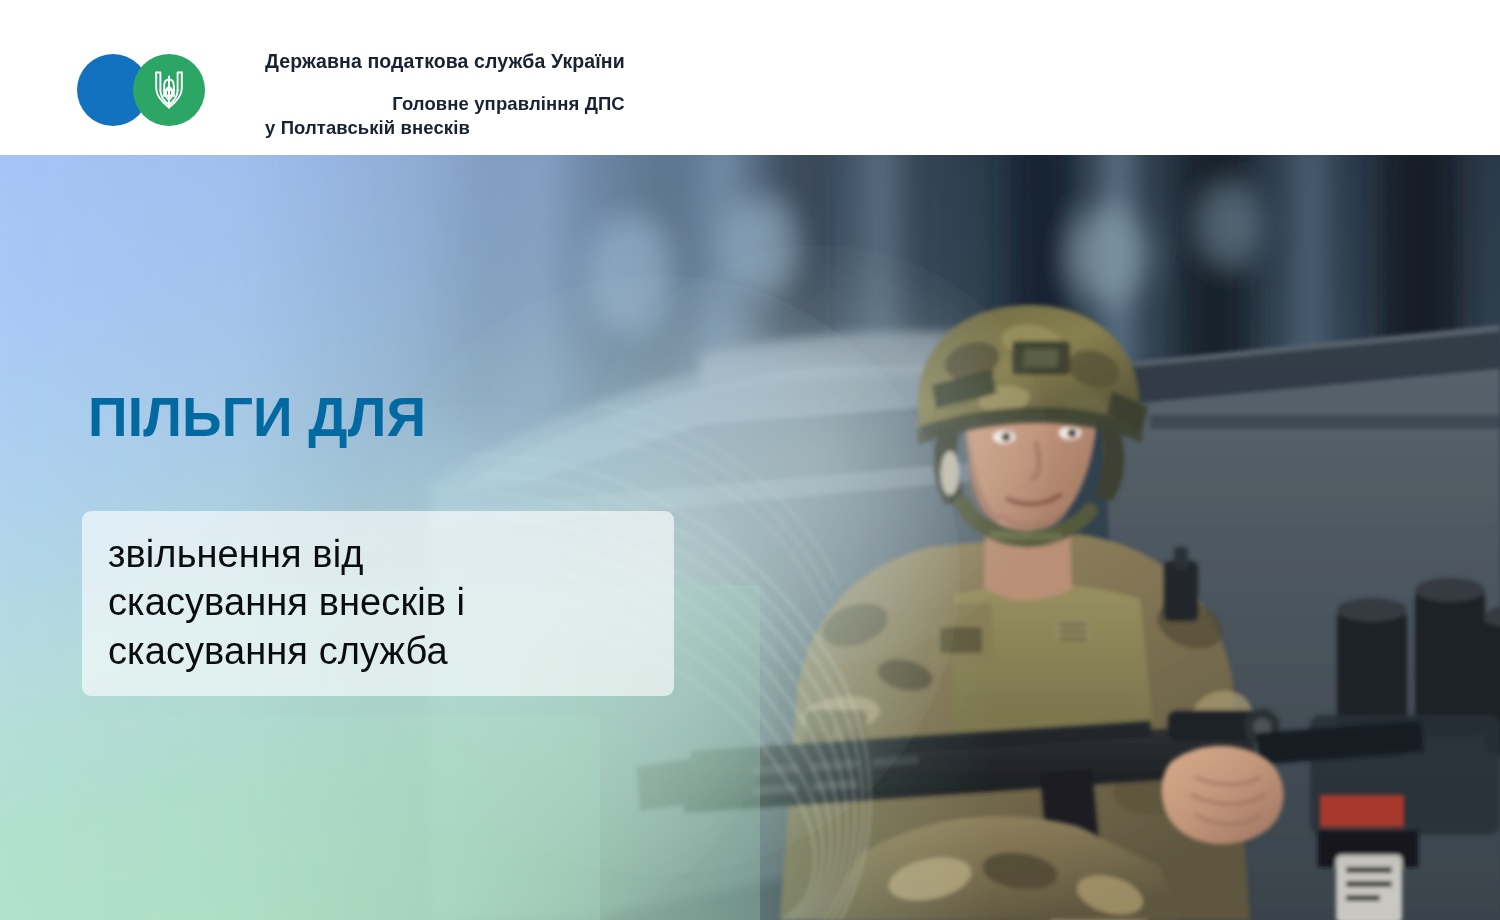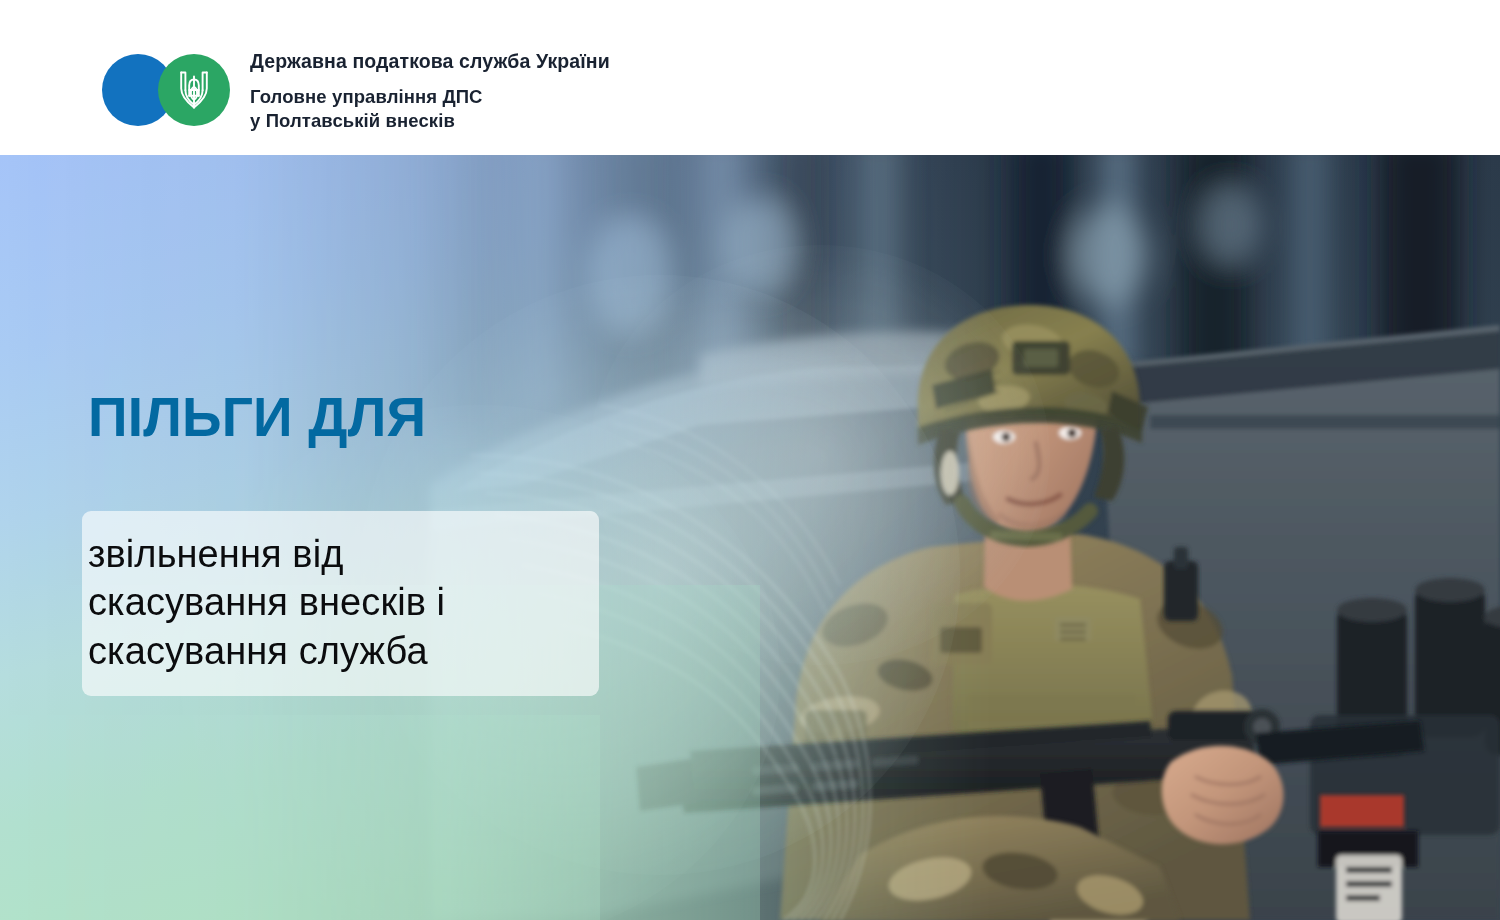--- a/index.html
+++ b/index.html
@@ -20,23 +20,24 @@
   .header{
     position:absolute;
     left:0; top:0;
     width:1500px;
     height:155px;
     background:#ffffff;
     z-index:40;
   }
   .brand{
     position:absolute;
-    left:102px; top:48px;
+    left:77px; top:48px;
     display:flex;
     align-items:flex-start;
+    gap:40px;
   }
   .logo-marks{
     position:relative;
     width:124px;
     height:84px;
     flex:0 0 auto;
   }
   .circle-blue{
     position:absolute;
     left:0; top:6px;
@@ -68,21 +69,21 @@
     white-space:nowrap;
   }
   .brand-line2, .brand-line3{
     font-size:18.5px;
     font-weight:bold;
     color:#192231;
     letter-spacing:0.1px;
     line-height:1.32;
     white-space:nowrap;
   }
-  .brand-line2{margin-top:12px;}
+  .brand-line2{margin-top:19px;text-align:right;}
 
   
   .stage{
     position:absolute;
     left:0; top:155px;
     width:1500px;
     height:765px;
     overflow:hidden;
   }
   .bg-gradient{
@@ -116,25 +117,25 @@
     line-height:1.24;
     letter-spacing:0.2px;
     text-transform:uppercase;
     white-space:nowrap;
   }
   .headline .hl{display:block;}
   .subtitle-box{
     position:absolute;
     left:82px;
     top:356px;
-    width:517px;
+    width:592px;
     z-index:30;
     background:rgba(255,255,255,0.62);
     border-radius:9px;
-    padding:19px 22px 21px 6px;
+    padding:19px 22px 21px 26px;
     box-sizing:border-box;
   }
   .subtitle-box .sl{
     display:block;
     color:#0b0c0e;
     font-size:38px;
     font-weight:normal;
     line-height:1.27;
     letter-spacing:0.1px;
     white-space:nowrap;

